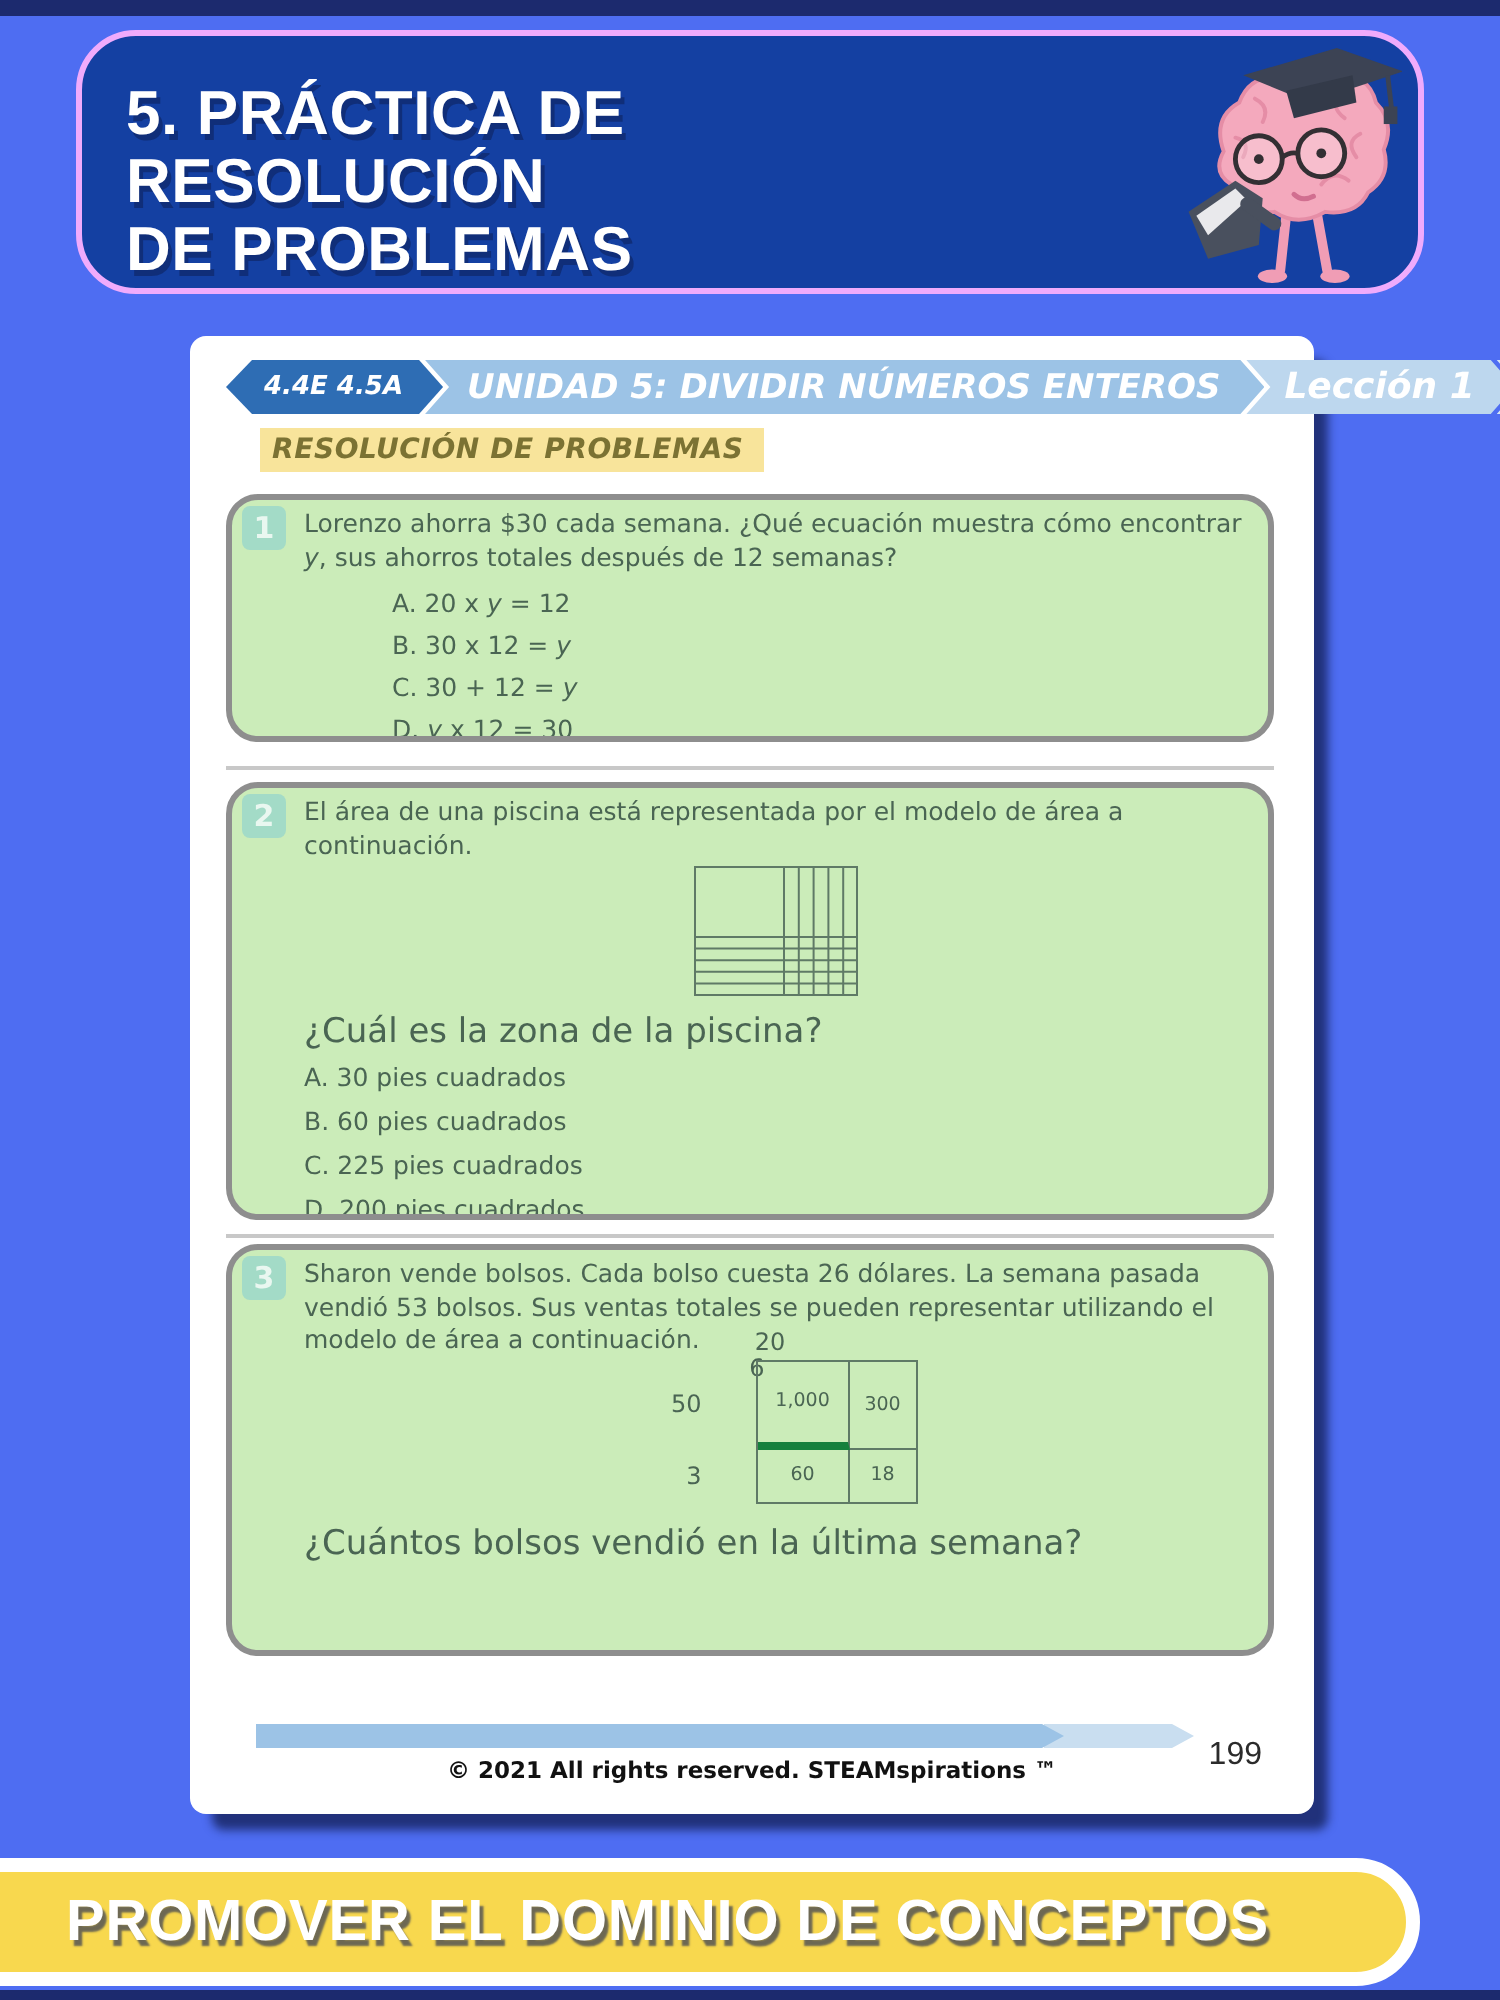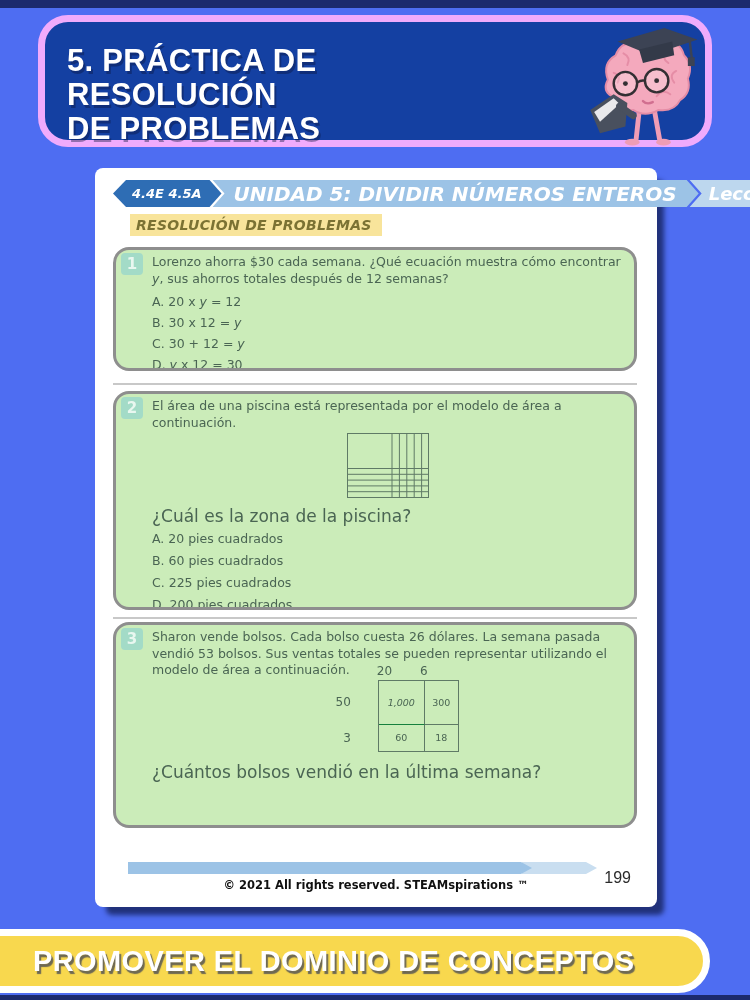--- a/index.html
+++ b/index.html
@@ -10,21 +10,21 @@
     overflow:hidden;
     font-family:"DejaVu Sans", sans-serif;
   }
   .edge-strip{position:absolute;left:0;width:750px;background:#1c2a6e;}
   .edge-top{top:0;height:8px;}
   .edge-bottom{bottom:0;height:5px;}
 
   
   .top-banner{
     position:absolute;left:38px;top:15px;width:674px;height:132px;
-    background:#1440a2;border:7px solid #f0abfc;border-radius:30px;
+    background:#1440a2;border:3px solid #f0abfc;border-radius:30px;
     box-sizing:border-box;
   }
   .top-banner .title{
     position:absolute;left:22px;top:22px;width:440px;
     font-family:"Liberation Sans", sans-serif;
     font-weight:bold;font-size:31px;line-height:34px;color:#ffffff;
     letter-spacing:0.3px;
     text-shadow:2px 3px 0 rgba(10,20,60,0.4);
   }
   .mascot{position:absolute;right:8px;top:4px;width:110px;height:122px;}
@@ -44,21 +44,21 @@
   }
   .chev-badge{
     background:#2e6db4;font-size:13px;
     padding:0 20px 0 19px;
     clip-path:polygon(0 50%, 13px 0, calc(100% - 12px) 0, 100% 50%, calc(100% - 12px) 100%, 13px 100%);
   }
   .chev-next{
     margin-left:-12px;
     clip-path:polygon(3px 0, calc(100% - 12px) 0, 100% 50%, calc(100% - 12px) 100%, 3px 100%, 15px 50%);
   }
-  .chev-unit{background:#9cc3e6;font-size:20px;padding:0 22px 0 24px;}
+  .chev-unit{background:#9cc3e6;font-size:17px;padding:0 22px 0 24px;}
   .chev-lesson{background:#bdd7ee;font-size:18px;padding:0 20px 0 22px;}
   .chev-tail{background:#d6e5f4;width:48px;}
 
   .section-label{
     position:absolute;left:35px;top:46px;
     background:#f8e49b;color:#7b7233;
     font-size:14px;font-style:italic;font-weight:bold;
     padding:3px 10px 3px 6px;letter-spacing:0.3px;
   }
 
@@ -75,46 +75,46 @@
   .qbadge{
     position:absolute;top:3px;left:5px;width:22px;height:22px;
     background:#a3dbc7;color:#e9f7f0;border-radius:4px;
     font-size:15px;font-weight:bold;text-align:center;line-height:22px;
   }
   .qtext{margin:0;font-size:12.5px;line-height:16.5px;}
   .qprompt{margin:0;font-size:17px;line-height:13px;}
   .q2 .qprompt{margin-top:12px;}
   .q3 .qprompt{margin-top:14px;}
   .opt{font-size:12.5px;line-height:13px;}
-  .q1 .opt{margin-top:8px;}
+  .q1 .opt{margin-top:8px;margin-left:44px;}
   .q2 .opt{margin-top:9px;}
   .opts{display:block;}
   .opts-2col{display:grid;grid-template-columns:228px auto;row-gap:14px;margin-top:10px;}
   .opts-2col .opt{margin-top:0;}
 
   
   .area-grid{display:block;margin:2px auto 0 auto;}
 
   
   .atable{width:105px;margin:-14px auto 0 auto;font-size:12px;}
-  .tlabels{display:flex;margin-left:26px;height:15px;line-height:13px;}
+  .tlabels{display:flex;margin-left:26px;height:15px;line-height:13px;flex-direction:column;}
   .tlabels span{display:block;text-align:center;}
   .tl1{width:47px;}
   .tl2{width:34px;}
   .tbody{display:flex;gap:20px;}
   .rlabels{width:26px;display:flex;flex-direction:column;}
   .rlabels span{display:flex;align-items:center;justify-content:flex-end;padding-right:7px;box-sizing:border-box;}
   .rl1{height:45px;}
   .rl2{height:27px;}
   .cellgrid{
     display:grid;grid-template-columns:46px 33px;grid-template-rows:44px 26px;
     border:1px solid #5f7a66;
   }
   .cellgrid span{display:flex;align-items:center;justify-content:center;font-size:9.5px;}
-  .cellgrid span:nth-child(1){border-right:1px solid #5f7a66;border-bottom:1px solid #15803d;font-style:italic;}
+  .cellgrid span:nth-child(1){border-right:1px solid #5f7a66;border-bottom:4px solid #15803d;}
   .cellgrid span:nth-child(2){border-bottom:1px solid #5f7a66;}
   .cellgrid span:nth-child(3){border-right:1px solid #5f7a66;}
 
   .divider{position:absolute;left:18px;width:524px;height:2px;background:#c8c8c8;}
   .divider-1{top:215px;}
   .divider-2{top:449px;}
 
   
   .fbar{position:absolute;height:12px;top:694px;}
   .fbar-main{
@@ -228,21 +228,21 @@
           <line x1="67.2" y1="0.5" x2="67.2" y2="64.5" stroke="#5f7a66" stroke-width="1"></line>
           <line x1="74.6" y1="0.5" x2="74.6" y2="64.5" stroke="#5f7a66" stroke-width="1"></line>
           <line x1="0.5" y1="35.5" x2="81.5" y2="35.5" stroke="#5f7a66" stroke-width="1"></line>
           <line x1="0.5" y1="41.3" x2="81.5" y2="41.3" stroke="#5f7a66" stroke-width="1"></line>
           <line x1="0.5" y1="47.1" x2="81.5" y2="47.1" stroke="#5f7a66" stroke-width="1"></line>
           <line x1="0.5" y1="52.9" x2="81.5" y2="52.9" stroke="#5f7a66" stroke-width="1"></line>
           <line x1="0.5" y1="58.7" x2="81.5" y2="58.7" stroke="#5f7a66" stroke-width="1"></line>
         </svg>
         <p class="qprompt">¿Cuál es la zona de la piscina?</p>
         <div class="opts">
-          <div class="opt">A. 20 pies cuadrados</div>
+          <div class="opt">A. 30 pies cuadrados</div>
           <div class="opt">B. 60 pies cuadrados</div>
           <div class="opt">C. 225 pies cuadrados</div>
           <div class="opt">D. 200 pies cuadrados</div>
         </div>
       </div>
       <div class="qbox q3">
         <div class="qbadge">3</div>
         <p class="qtext">Sharon vende bolsos. Cada bolso cuesta 26 dólares. La semana pasada vendió 53 bolsos. Sus ventas totales se pueden representar utilizando el modelo de área a continuación.</p>
         <div class="atable">
           <div class="tlabels">

